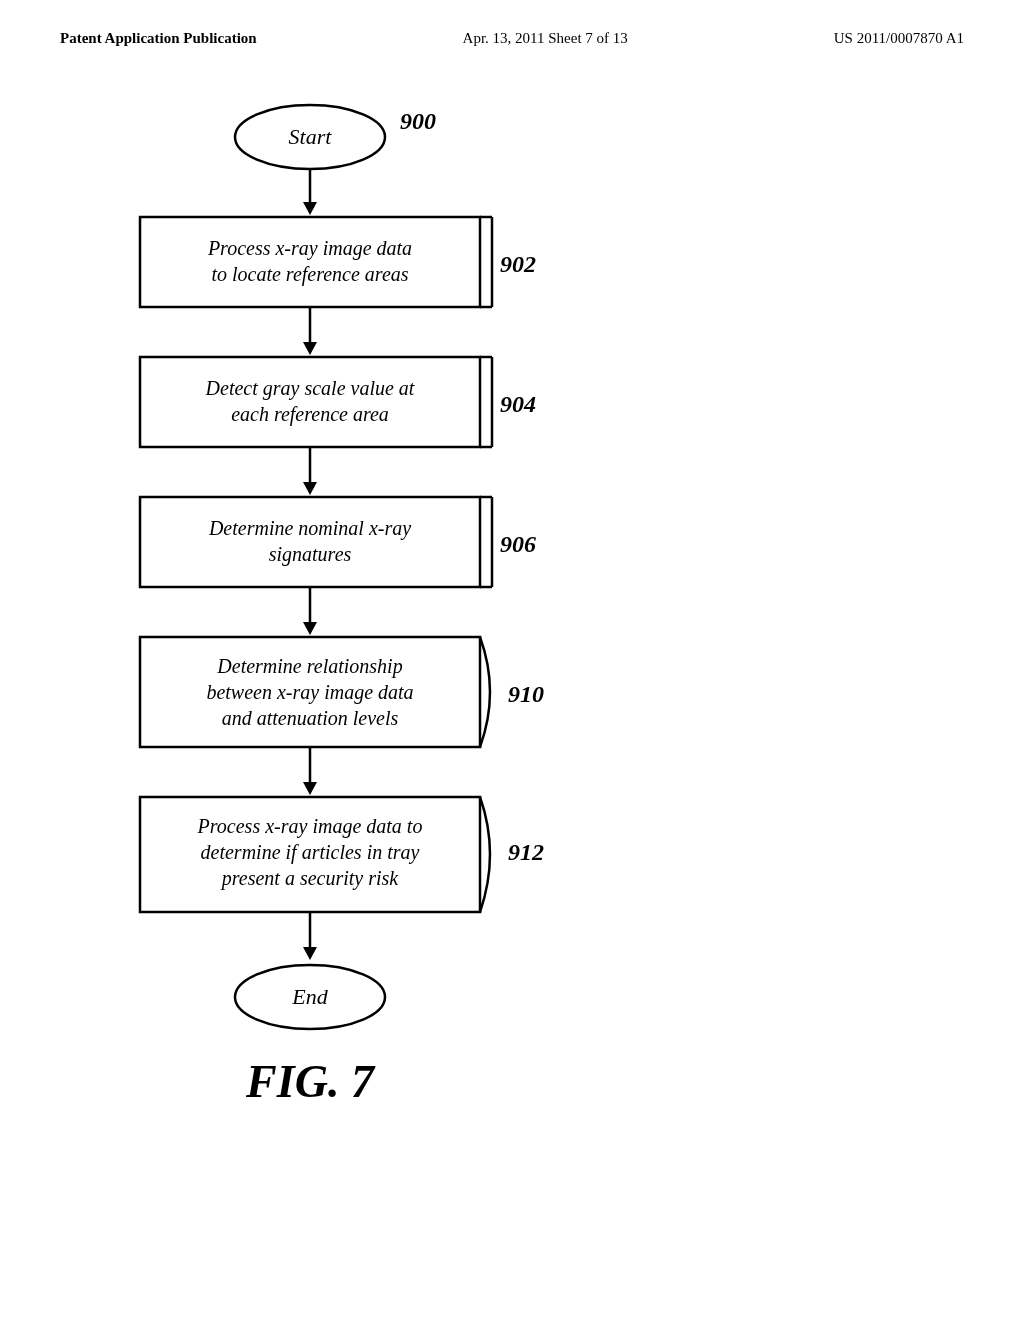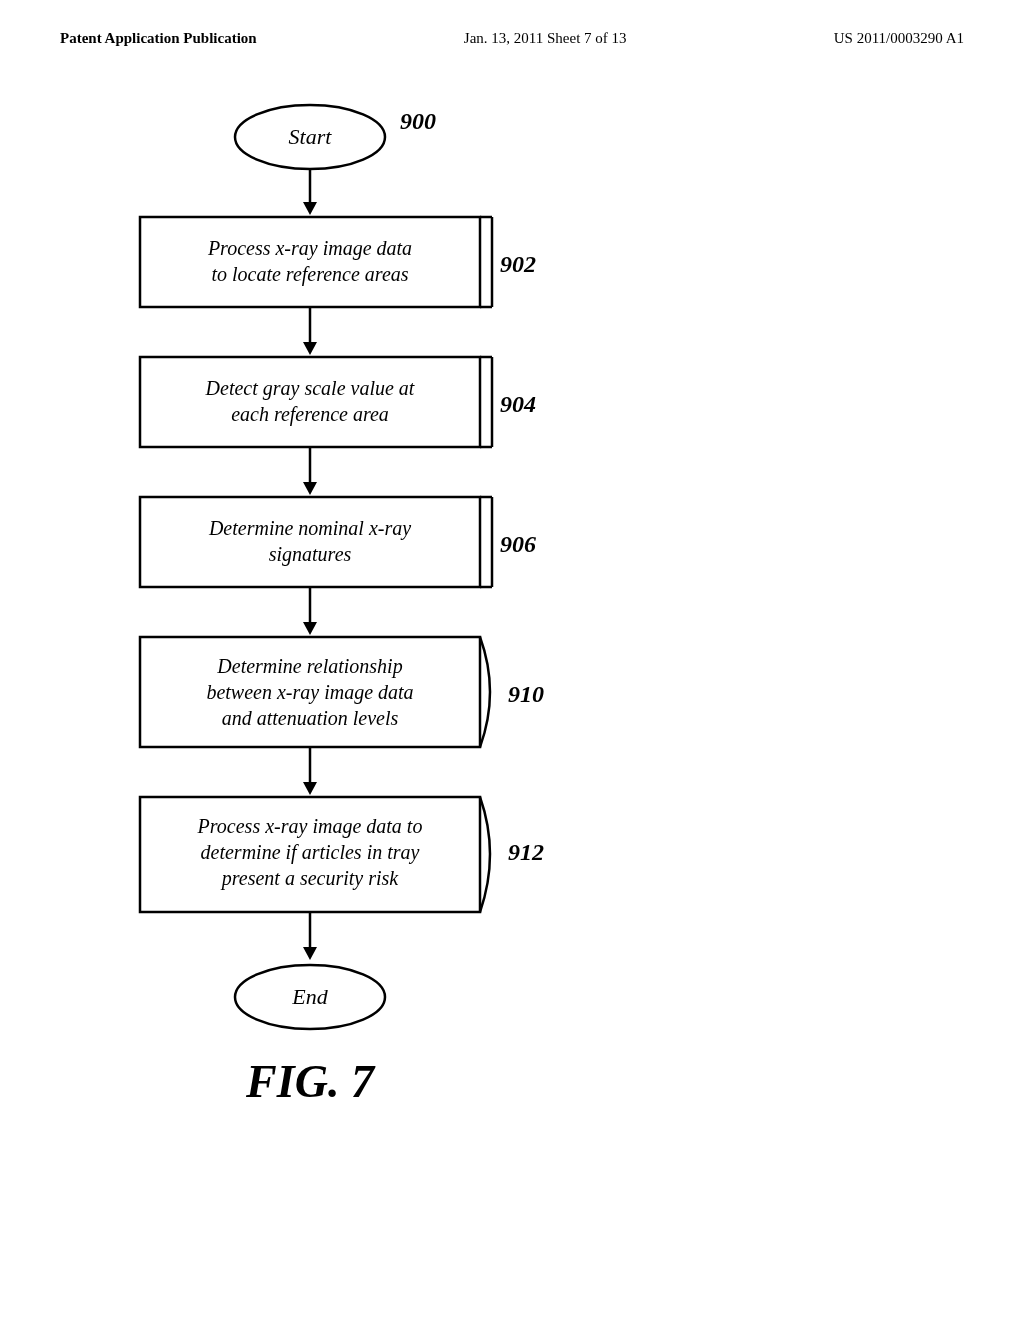--- a/index.html
+++ b/index.html
@@ -43,22 +43,22 @@
       margin: 30px auto 0 auto;
       display: block;
       font-style: italic;
     }
   </style>
 </head>
 <body>
 
 <div class="header">
   <span class="header-left">Patent Application Publication</span>
-  <span class="header-center">Jan. 13, 2011  Sheet 7 of 13</span>
-  <span class="header-right">US 2011/0003290 A1</span>
+  <span class="header-center">Apr. 13, 2011  Sheet 7 of 13</span>
+  <span class="header-right">US 2011/0007870 A1</span>
 </div>
 
 <div class="svg-container">
   <svg width="700" height="1050" xmlns="http://www.w3.org/2000/svg">
 
     <style>
       text { font-family: 'Times New Roman', Times, serif; }
     </style>
 
     <ellipse cx="310" cy="60" rx="75" ry="32" fill="white" stroke="black" stroke-width="2.5"></ellipse>

